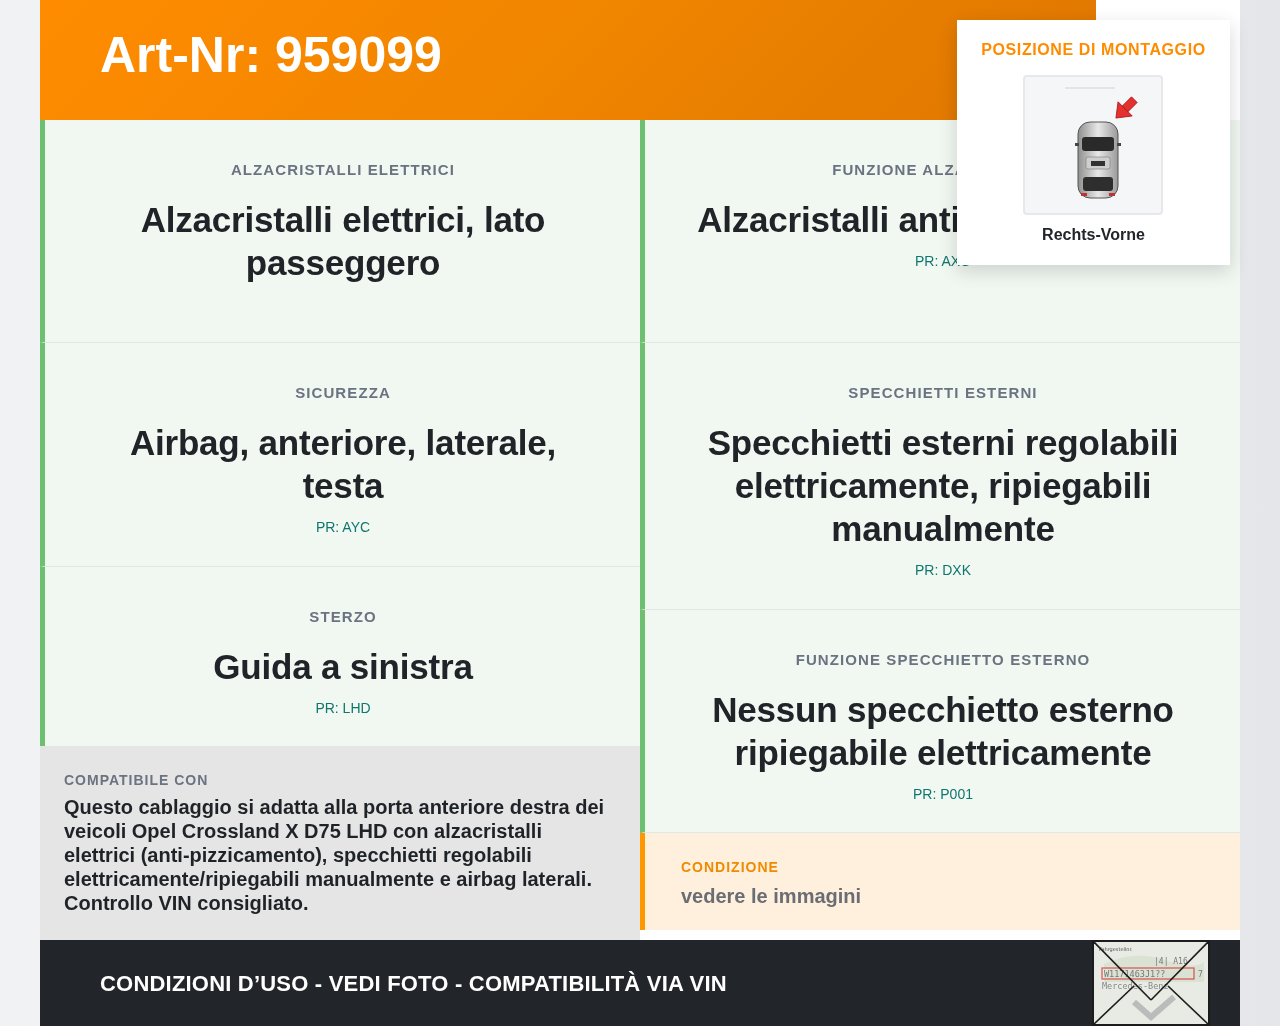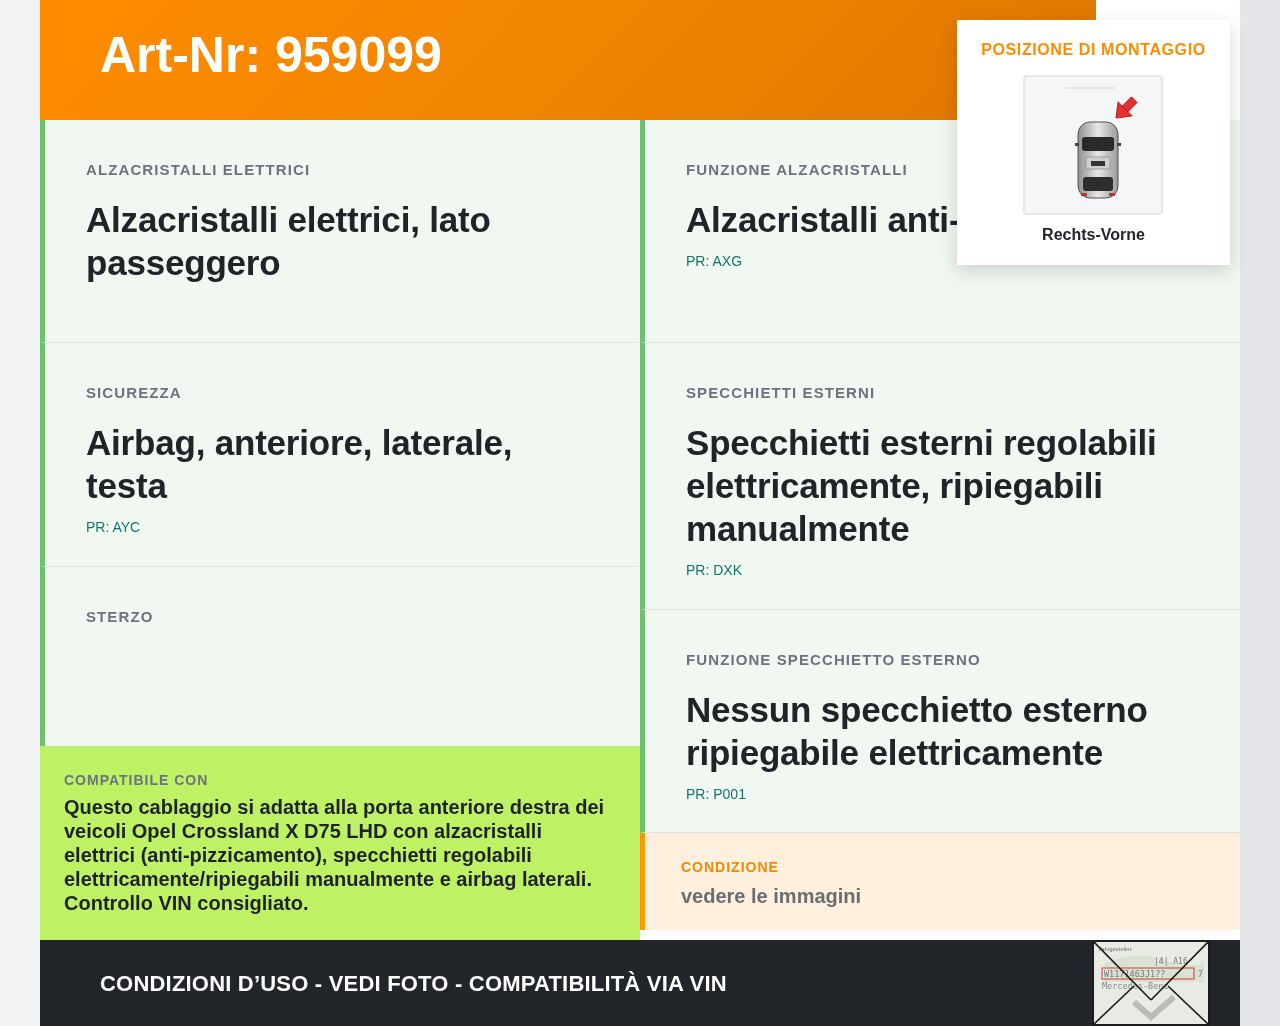--- a/index.html
+++ b/index.html
@@ -23,35 +23,36 @@
     font-family: "Liberation Sans", sans-serif;
   }
   .col { position: absolute; top: 120px; width: 600px; }
   .col.left { left: 0; }
   .col.right { left: 600px; }
   .card {
     position: relative; background: #f1f8f2;
     border-left: 5px solid #6cc070;
     border-bottom: 1px solid #e1e8e4;
     padding: 40px 40px 0 41px;
+    text-align: center;
   }
   .card .label {
     font-size: 15px; font-weight: 700; color: #6b7280; letter-spacing: 1.1px;
     text-transform: uppercase; line-height: 20px;
   }
   .card .value {
     font-size: 35px; font-weight: 700; color: #202327; line-height: 43px; margin-top: 18px;
     letter-spacing: -0.2px;
   }
   .card .pr {
     font-size: 14px; color: #0f766e; margin-top: 10px; line-height: 20px;
   }
   .compat {
     position: absolute; left: 0; top: 746px; width: 600px; height: 194px;
-    background: #bef264; padding: 25px 24px 0 24px;
+    background: #e5e5e5; padding: 25px 24px 0 24px;
   }
   .compat .label {
     font-size: 14px; font-weight: 700; color: #6b7280; letter-spacing: 1px; line-height: 18px;
   }
   .compat .text {
     margin-top: 6px; font-size: 20px; font-weight: 600; color: #1f2328; line-height: 24px;
   }
   .condition {
     position: absolute; left: 600px; top: 833px; width: 600px; height: 97px;
     background: #fff0dd; border-left: 5px solid #ff9800;
@@ -108,20 +109,22 @@
       <div class="label">ALZACRISTALLI ELETTRICI</div>
       <div class="value">Alzacristalli elettrici, lato passeggero</div>
     </div>
     <div class="card" style="height:224px;">
       <div class="label">SICUREZZA</div>
       <div class="value">Airbag, anteriore, laterale, testa</div>
       <div class="pr">PR: AYC</div>
     </div>
     <div class="card" style="height:180px;">
       <div class="label">STERZO</div>
+      <div class="value">Guida a sinistra</div>
+      <div class="pr">PR: LHD</div>
     </div>
   </div>
 
   <div class="compat">
     <div class="label">COMPATIBILE CON</div>
     <div class="text">Questo cablaggio si adatta alla porta anteriore destra dei veicoli Opel Crossland X D75 LHD con alzacristalli elettrici (anti-pizzicamento), specchietti regolabili elettricamente/ripiegabili manualmente e airbag laterali. Controllo VIN consigliato.</div>
   </div>
 
   <div class="col right">
     <div class="card" style="height:223px;">

